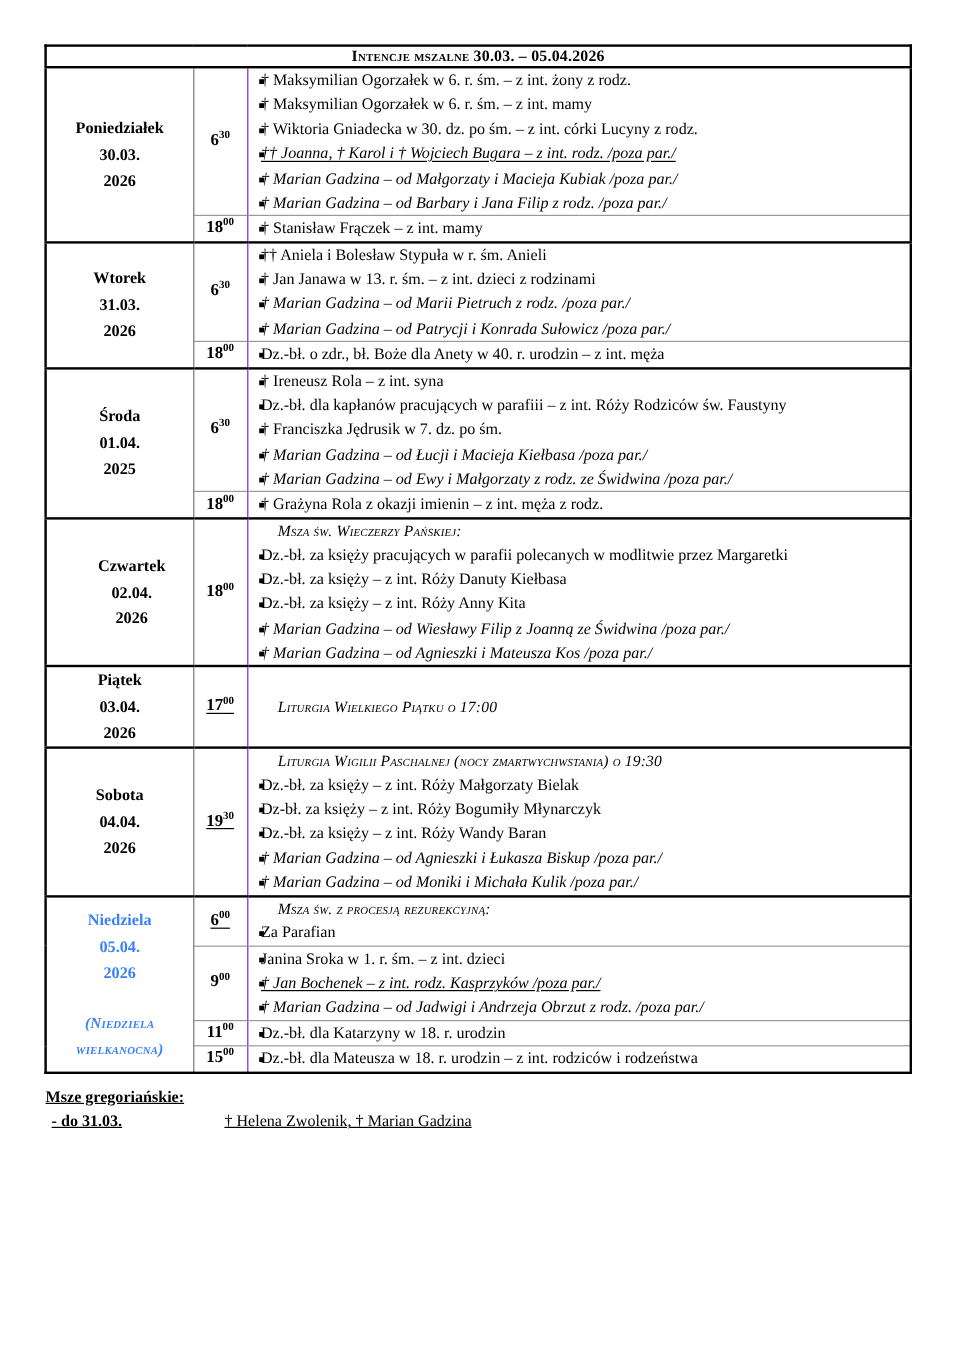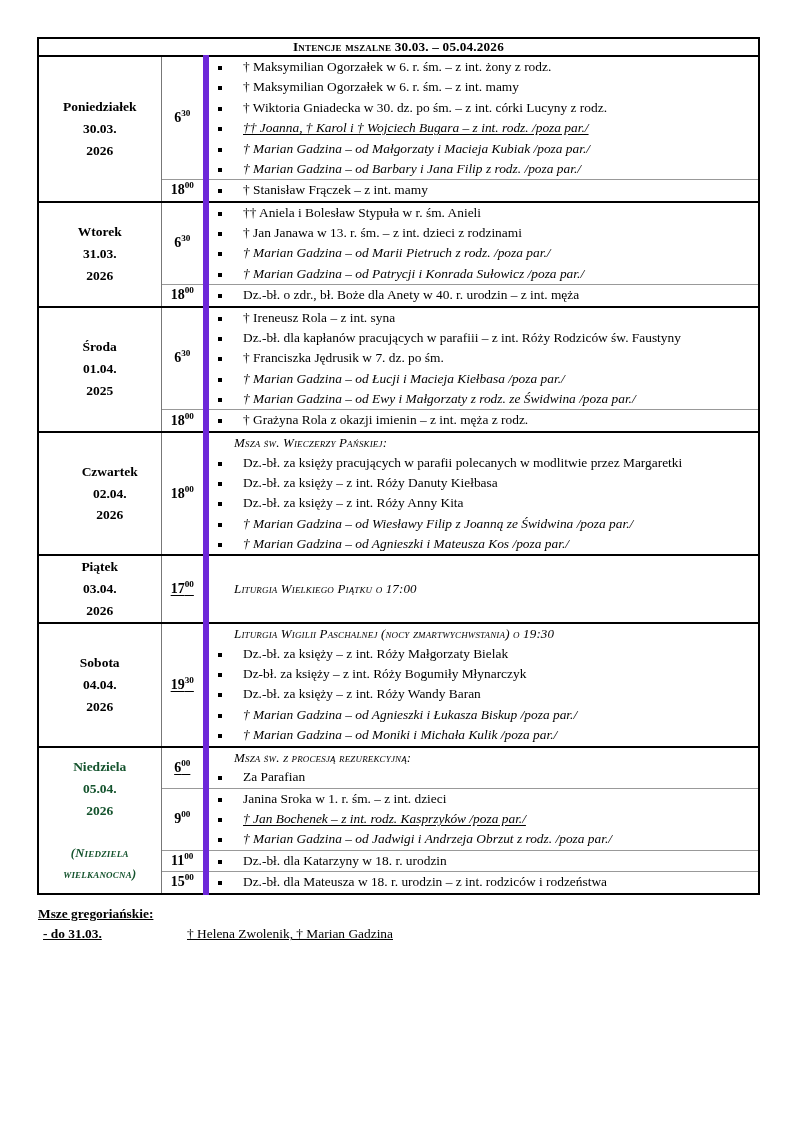--- a/index.html
+++ b/index.html
@@ -67,21 +67,21 @@
     margin-top: 22px;
     font-style: italic;
     font-variant: small-caps;
     font-size: 12.6px;
     line-height: 1.62;
     letter-spacing: .2px;
   }
 
   
   .time-cell {
-    border-right: 6px solid #6d28d9;
+    border-right: 1px solid #6d28d9;
     text-align: center;
     font-weight: bold;
     font-size: 14px;
     white-space: nowrap;
     padding: 3px 2px;
   }
   .time-cell sup {
     font-size: 9.2px;
     vertical-align: super;
     line-height: 0;
@@ -93,21 +93,21 @@
     padding: 5px 6px 5px 7px;
     font-size: 13.4px;
   }
   ul.ints {
     list-style: none;
     margin: 0;
     padding: 0;
   }
   ul.ints > li {
     position: relative;
-    padding-left: 34px;
+    padding-left: 11px;
     margin: 0;
     line-height: 1.52;
     text-align: justify;
     text-justify: inter-word;
   }
   ul.ints > li::before {
     content: "";
     position: absolute;
     left: 9px;
     top: 9px;
@@ -291,21 +291,21 @@
               <li class="head nobullet plain-line">Liturgia Wigilii Paschalnej (nocy zmartwychwstania) o 19:30</li>
               <li class="">Dz.-bł. za księży – z int. Róży Małgorzaty Bielak</li>
               <li class="">Dz-bł. za księży – z int. Róży Bogumiły Młynarczyk</li>
               <li class="">Dz.-bł. za księży – z int. Róży Wandy Baran</li>
               <li class="it">† Marian Gadzina – od Agnieszki i Łukasza Biskup /poza par./</li>
               <li class="it">† Marian Gadzina – od Moniki i Michała Kulik /poza par./</li>
             </ul>
           </td>
         </tr>
         <tr class="sep-day">
-          <td class="day-cell day-sunday" rowspan="4" style="color: #14532d;">
+          <td class="day-cell day-sunday" rowspan="4" style="color: #3b82f6;">
             <span class="dline">Niedziela</span>
             <span class="dline">05.04.</span>
             <span class="dline">2026</span>
             <span class="day-sub">(Niedziela wielkanocna)</span>
           </td>
           <td class="time-cell"><span class="time-u">6<sup>00</sup></span></td>
           <td class="int-cell">
             <ul class="ints">
               <li class="head nobullet plain-line">Msza św. z procesją rezurekcyjną:</li>
               <li class="">Za Parafian</li>

